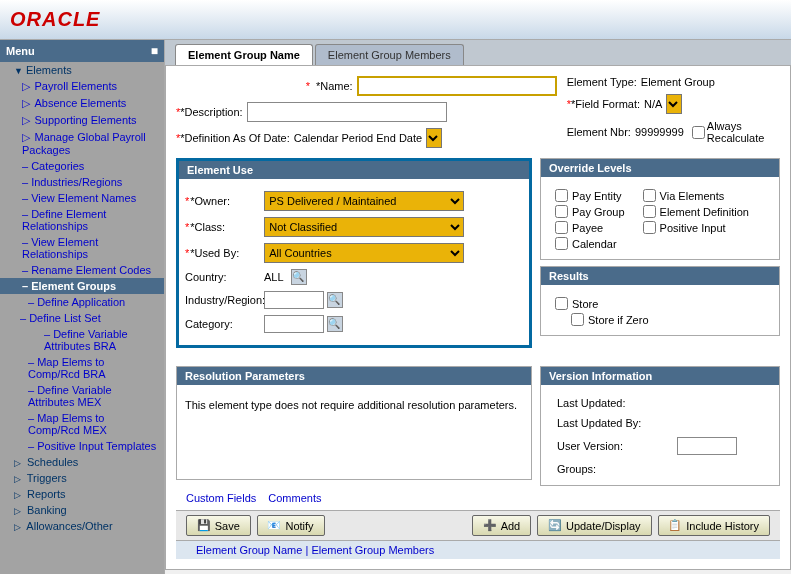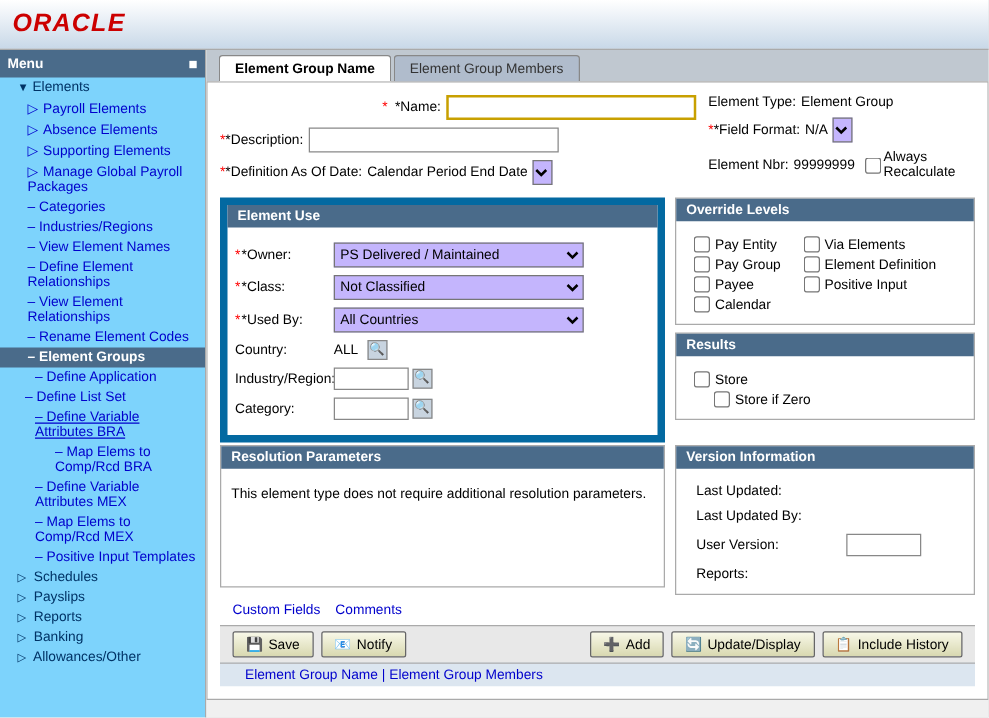--- a/index.html
+++ b/index.html
@@ -6,21 +6,21 @@
     body { background: #d6d6d6; width: 791px; height: 574px; overflow: hidden; }
 
     
     .header { background: linear-gradient(to bottom, #ffffff, #c8d8e8); height: 40px; display: flex; align-items: center; padding-left: 10px; border-bottom: 1px solid #aaa; }
     .oracle-logo { color: #c00; font-size: 20px; font-weight: bold; font-style: italic; letter-spacing: 1px; }
 
     
     .main-container { display: flex; height: calc(574px - 40px); }
 
     
-    .sidebar { width: 165px; background: #7dd3fc; border-right: 1px solid #aaa; overflow-y: auto; flex-shrink: 0; }
+    .sidebar { width: 165px; background: #a3a3a3; border-right: 1px solid #aaa; overflow-y: auto; flex-shrink: 0; }
     .sidebar-header { background: #4a6b8a; color: white; padding: 4px 6px; font-weight: bold; display: flex; justify-content: space-between; align-items: center; }
     .sidebar-header-btn { color: white; cursor: pointer; font-size: 12px; }
     .sidebar-item { padding: 2px 6px; cursor: pointer; color: #003366; }
     .sidebar-item.active { background: #4a6b8a; color: white; font-weight: bold; }
     .sidebar-item.indent1 { padding-left: 14px; }
     .sidebar-item.indent2 { padding-left: 22px; }
     .sidebar-item.link { color: #0000cc; text-decoration: none; }
     .sidebar-triangle { font-size: 9px; margin-right: 3px; }
     .sidebar-dash { margin-right: 4px; }
 
@@ -42,21 +42,21 @@
     .form-input { height: 20px; border: 1px solid #888; padding: 2px 4px; font-size: 11px; }
     .form-input.name-input { width: 200px; border-color: #c8a000; border-width: 2px; }
     .form-input.wide { width: 200px; }
 
     
     .section-header { background: #4a6b8a; color: white; padding: 3px 8px; font-weight: bold; margin-bottom: 6px; }
     .checkbox-row { display: flex; align-items: center; margin-bottom: 3px; padding-left: 8px; }
     .checkbox-row input[type=checkbox] { margin-right: 4px; }
 
     
-    .element-use { border: 6px solid #0369a1; margin-bottom: 0; }
+    .element-use { border: 3px solid #0369a1; margin-bottom: 16px; }
     .element-right { border: 1px solid #aaa; margin-bottom: 6px; }
 
     
     .resolution-section { border: 1px solid #aaa; margin-bottom: 6px; }
     .resolution-text { padding: 8px; color: #000; }
 
     
     .version-section { border: 1px solid #aaa; }
     .version-row { display: flex; align-items: center; margin-bottom: 4px; padding: 2px 8px; }
     .version-label { width: 120px; color: #000; }
@@ -73,21 +73,21 @@
     .btn { padding: 3px 10px; border: 1px solid #666; background: linear-gradient(to bottom, #f8f8e8, #d8d8b0); cursor: pointer; font-size: 11px; border-radius: 2px; display: flex; align-items: center; gap: 4px; }
 
     
     .breadcrumb { background: #dce6f0; padding: 3px 20px; color: #0000cc; font-size: 11px; border-top: 1px solid #aaa; }
     .breadcrumb a { color: #0000cc; text-decoration: none; }
 
     
     .search-icon { display: inline-block; width: 16px; height: 16px; background: #c8d4e0; border: 1px solid #888; cursor: pointer; text-align: center; line-height: 14px; font-size: 10px; margin-left: 3px; }
 
     
-    select { background: #c4b5fd; }
+    select { background: #eab308; }
   </style>
 </head>
 <body>
 
 <div class="header">
   <div class="oracle-logo">ORACLE</div>
 </div>
 
 <div class="main-container">
 
@@ -114,27 +114,27 @@
     </div>
     <div class="sidebar-item indent2 link">– Categories</div>
     <div class="sidebar-item indent2 link">– Industries/Regions</div>
     <div class="sidebar-item indent2 link">– View Element Names</div>
     <div class="sidebar-item indent2 link">– Define Element Relationships</div>
     <div class="sidebar-item indent2 link">– View Element Relationships</div>
     <div class="sidebar-item indent2 link">– Rename Element Codes</div>
     <div class="sidebar-item indent2 active">– Element Groups</div>
     <div class="sidebar-item" style="padding-left:28px; color:#0000cc; cursor:pointer;">– Define Application</div>
     <div class="sidebar-item" style="padding-left:20px; color:#0000cc; cursor:pointer;">– Define List Set</div>
-    <div class="sidebar-item" style="padding-left:28px; color:#0000cc; cursor:pointer;text-decoration:underline;">– Define Variable Attributes BRA</div>
-    <div class="sidebar-item" style="padding-left:44px; color:#0000cc; cursor:pointer;">– Map Elems to Comp/Rcd BRA</div>
+    <div class="sidebar-item" style="padding-left:44px; color:#0000cc; cursor:pointer;">– Define Variable Attributes BRA</div>
+    <div class="sidebar-item" style="padding-left:28px; color:#0000cc; cursor:pointer;">– Map Elems to Comp/Rcd BRA</div>
     <div class="sidebar-item" style="padding-left:28px; color:#0000cc; cursor:pointer;">– Define Variable Attributes MEX</div>
     <div class="sidebar-item" style="padding-left:28px; color:#0000cc; cursor:pointer;">– Map Elems to Comp/Rcd MEX</div>
     <div class="sidebar-item" style="padding-left:28px; color:#0000cc; cursor:pointer;">– Positive Input Templates</div>
     <div class="sidebar-item indent1"><span class="sidebar-triangle">▷</span> Schedules</div>
-    <div class="sidebar-item indent1"><span class="sidebar-triangle">▷</span> Payslips</div>
+    <div class="sidebar-item indent1"><span class="sidebar-triangle">▷</span> Triggers</div>
     <div class="sidebar-item indent1"><span class="sidebar-triangle">▷</span> Reports</div>
     <div class="sidebar-item indent1"><span class="sidebar-triangle">▷</span> Banking</div>
     <div class="sidebar-item indent1"><span class="sidebar-triangle">▷</span> Allowances/Other</div>
   </div>
 
   <div class="content">
 
     <div class="tabs">
       <div class="tab active">Element Group Name</div>
       <div class="tab inactive">Element Group Members</div>
@@ -302,21 +302,21 @@
             </div>
             <div class="version-row">
               <span class="version-label">Last Updated By:</span>
               <span class="version-value"></span>
             </div>
             <div class="version-row">
               <span class="version-label">User Version:</span>
               <input type="text" style="width: 60px; height: 18px; border: 1px solid rgb(136, 136, 136);">
             </div>
             <div class="version-row">
-              <span class="version-label">Reports:</span>
+              <span class="version-label">Groups:</span>
               <span class="version-value"></span>
             </div>
           </div>
         </div>
       </div>
 
       <div class="bottom-links">
         <a class="bottom-link">Custom Fields</a>
         <a class="bottom-link">Comments</a>
       </div>

